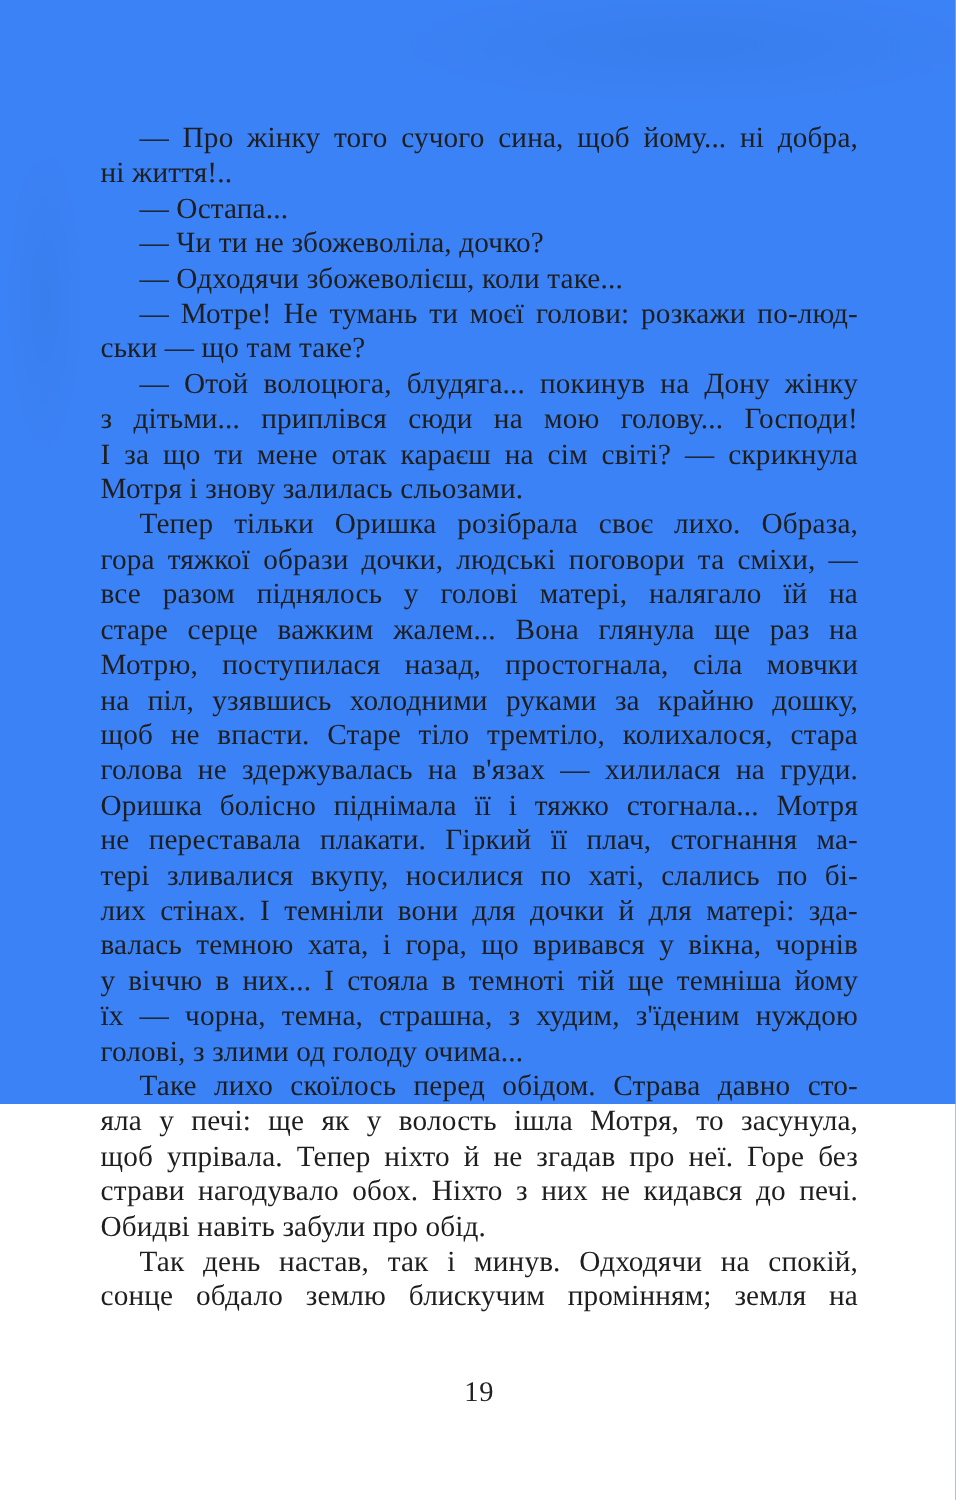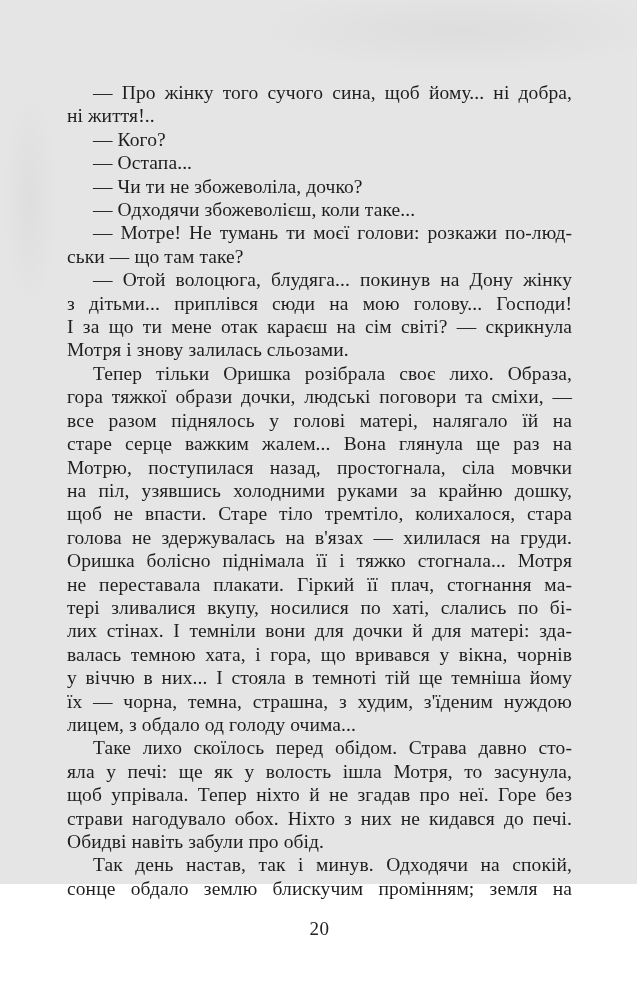--- a/index.html
+++ b/index.html
@@ -8,22 +8,22 @@
   }
   body {
     width: 637px;
     height: 1000px;
     overflow: hidden;
     font-family: "Liberation Serif", "DejaVu Serif", serif;
   }
   .book-page {
     position: relative;
     width: 637px;
-    height: 884px;
-    background: #e5e5e5;
+    height: 736px;
+    background: #3b82f6;
     color: #1e1e1e;
   }
   
   .book-page::before {
     content: "";
     position: absolute;
     inset: 0;
     background:
       radial-gradient(ellipse 300px 60px at 460px 30px, rgba(0,0,0,0.035), rgba(0,0,0,0) 70%),
       radial-gradient(ellipse 40px 160px at 30px 200px, rgba(0,0,0,0.03), rgba(0,0,0,0) 70%);
@@ -69,23 +69,20 @@
 </head>
 <body>
 
 <div class="book-page">
   <div class="page-text">
       <div class="para">
         <div class="line first">— Про жінку того сучого сина, щоб йому... ні добра,</div>
         <div class="line last">ні життя!..</div>
       </div>
       <div class="para">
-        <div class="line first last">— Кого?</div>
-      </div>
-      <div class="para">
         <div class="line first last">— Остапа...</div>
       </div>
       <div class="para">
         <div class="line first last">— Чи ти не збожеволіла, дочко?</div>
       </div>
       <div class="para">
         <div class="line first last">— Одходячи збожеволієш, коли таке...</div>
       </div>
       <div class="para">
         <div class="line first">— Мотре! Не тумань ти моєї голови: розкажи по-люд-</div>
@@ -106,28 +103,28 @@
         <div class="line">на піл, узявшись холодними руками за крайню дошку,</div>
         <div class="line">щоб не впасти. Старе тіло тремтіло, колихалося, стара</div>
         <div class="line">голова не здержувалась на в'язах — хилилася на груди.</div>
         <div class="line">Оришка болісно піднімала її і тяжко стогнала... Мотря</div>
         <div class="line">не переставала плакати. Гіркий її плач, стогнання ма-</div>
         <div class="line">тері зливалися вкупу, носилися по хаті, слались по бі-</div>
         <div class="line">лих стінах. І темніли вони для дочки й для матері: зда-</div>
         <div class="line">валась темною хата, і гора, що вривався у вікна, чорнів</div>
         <div class="line">у віччю в них... І стояла в темноті тій ще темніша йому</div>
         <div class="line">їх — чорна, темна, страшна, з худим, з'їденим нуждою</div>
-        <div class="line last">лицем, з обдало од голоду очима...</div>
+        <div class="line last">голові, з злими од голоду очима...</div>
       </div>
       <div class="para">
         <div class="line first">Таке лихо скоїлось перед обідом. Страва давно сто-</div>
         <div class="line">яла у печі: ще як у волость ішла Мотря, то засунула,</div>
         <div class="line">щоб упрівала. Тепер ніхто й не згадав про неї. Горе без</div>
         <div class="line">страви нагодувало обох. Ніхто з них не кидався до печі.</div>
         <div class="line last">Обидві навіть забули про обід.</div>
       </div>
       <div class="para">
         <div class="line first">Так день настав, так і минув. Одходячи на спокій,</div>
         <div class="line">сонце обдало землю блискучим промінням; земля на</div>
       </div>
     </div>
-  <div class="page-number">20</div>
+  <div class="page-number">19</div>
 </div>
 
 </body></html>

